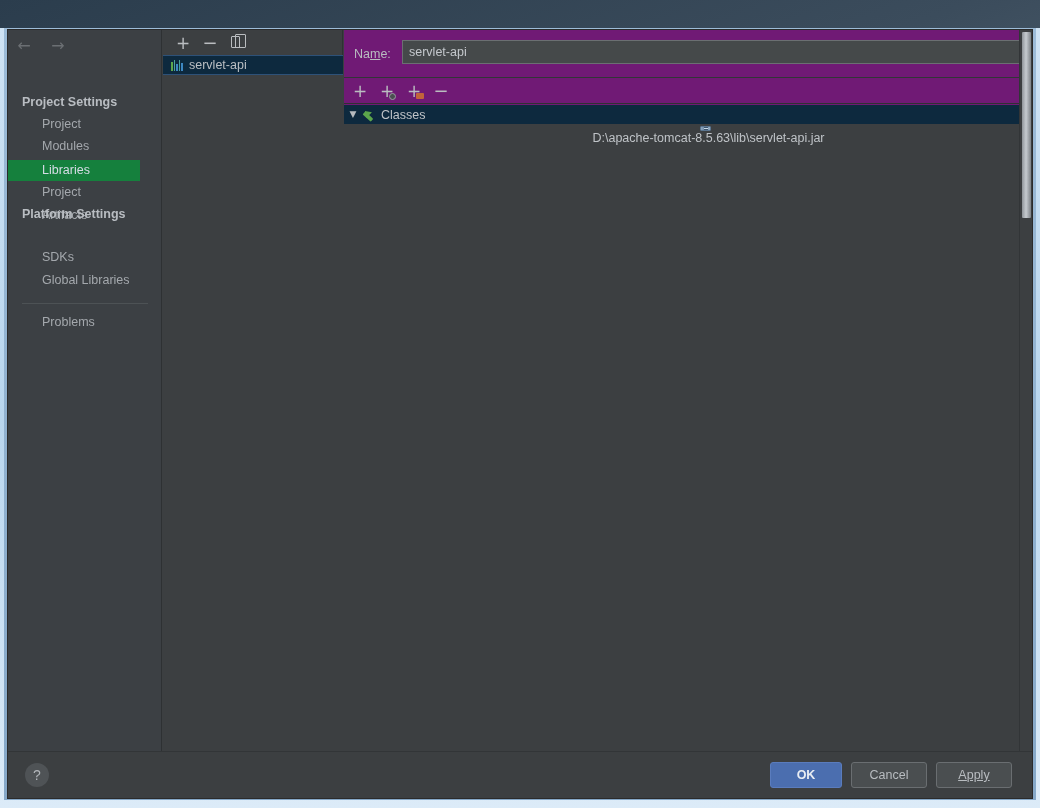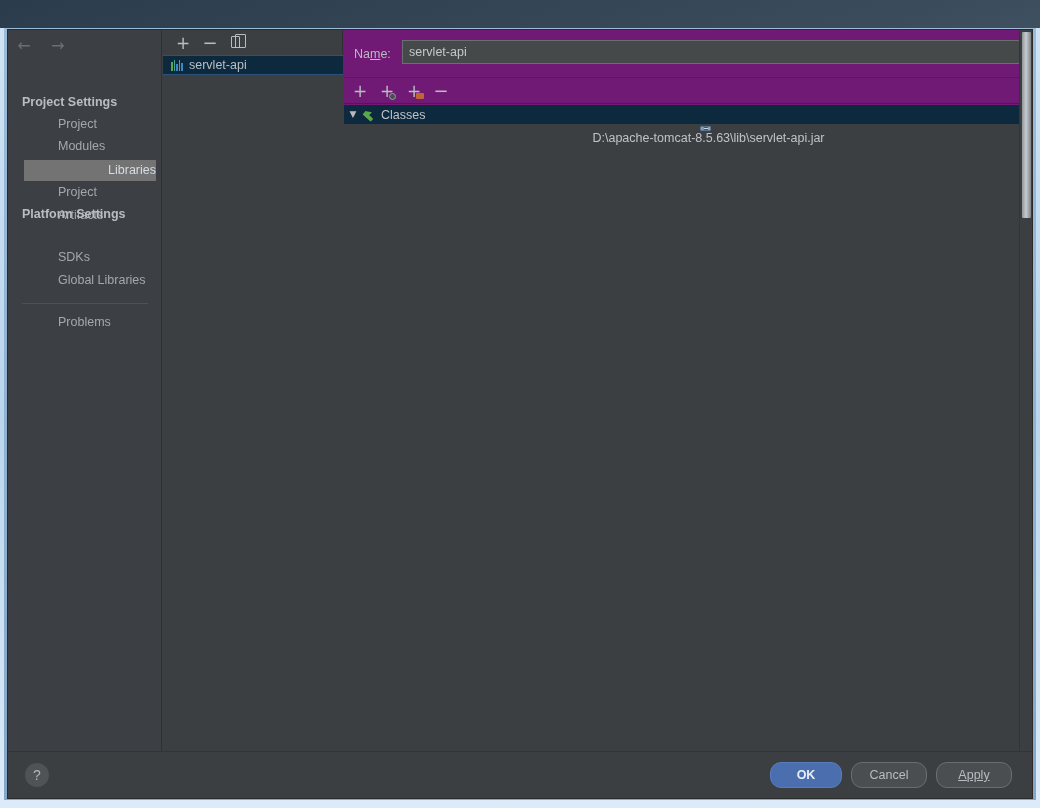--- a/index.html
+++ b/index.html
@@ -178,26 +178,24 @@
   .sb-item {
     position: absolute;
     left: 0;
     width: 132px; height: 21px;
     font-size: 12.5px;
     color: #a4a8ad;
     padding-left: 34px;
     line-height: 21px;
     white-space: nowrap;
     cursor: pointer;
-    margin-left: 16px;
   }
   .sb-item.selected {
-    background: #737373;
+    background: #15803d;
     color: #d6dce6;
-    text-align: right;
   }
   #sb-divider {
     position: absolute;
     left: 14px; top: 273px;
     width: 126px; height: 1px;
     background: #4d5255;
   }
 
   
   #lib-panel {
@@ -457,21 +455,21 @@
     color: #b2b6ba;
     font: 14px/24px "Liberation Sans", sans-serif;
     text-align: center;
     cursor: pointer;
   }
   .dlg-btn {
     position: absolute;
     top: 10px;
     height: 26px;
     font-size: 12.5px;
-    border-radius: 11px;
+    border-radius: 3px;
     cursor: pointer;
     text-align: center;
     line-height: 24px;
     white-space: nowrap;
   }
   #ok-button {
     right: 192px;
     width: 72px;
     background: #4b6eaf;
     border: 1px solid #5a7cbd;

